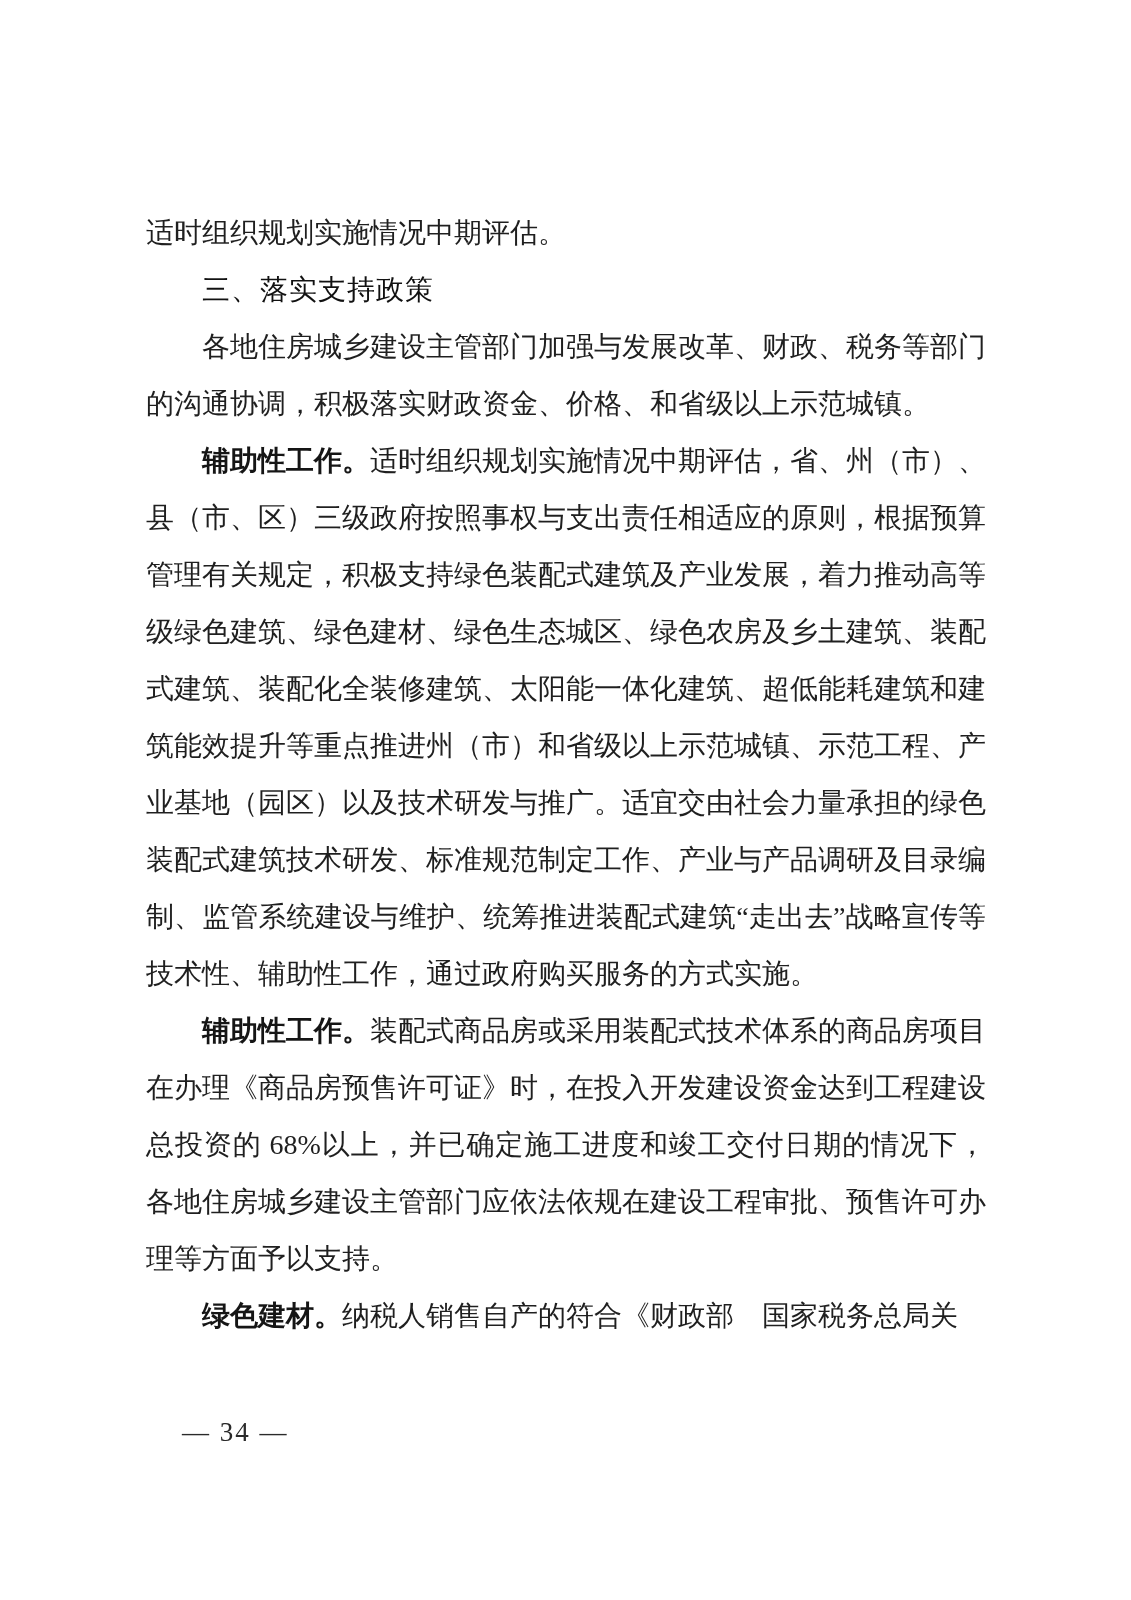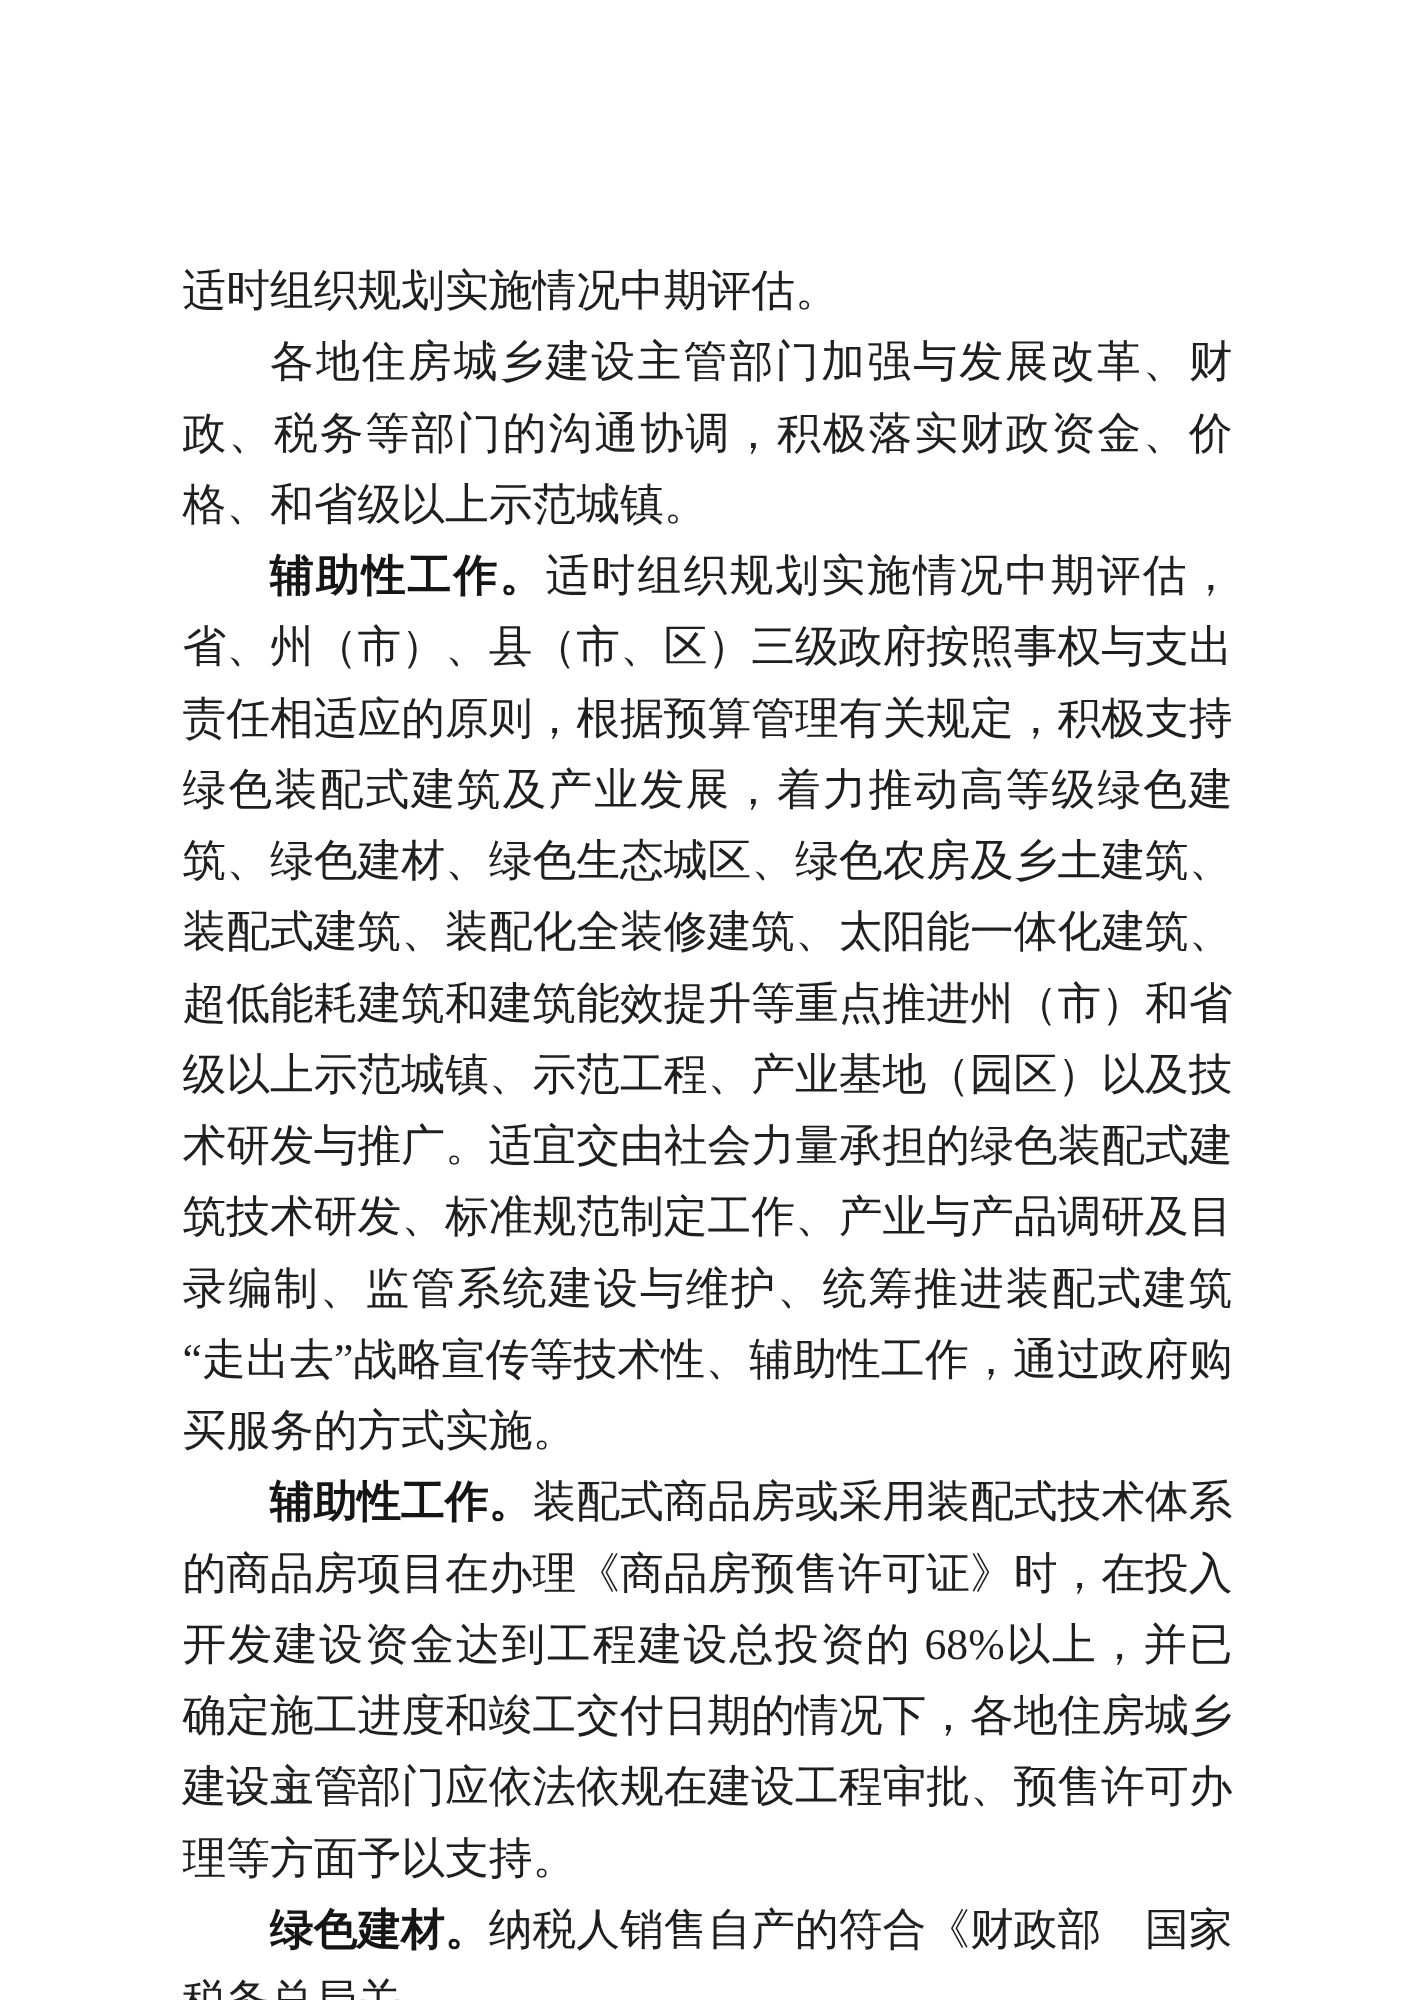--- a/index.html
+++ b/index.html
@@ -19,21 +19,21 @@
   .content {
     position: absolute;
     left: 146px;
     top: 204px;
     width: 840px;
   }
   .content p,
   .content h2 {
     margin: 0;
     padding: 0;
-    font-size: 35px;
+    font-size: 28px;
     line-height: 57px;
     font-weight: normal;
   }
   .body-para {
     text-indent: 2em;
     text-align: justify;
     text-justify: inter-ideograph;
   }
   .no-indent {
     text-indent: 0;
@@ -60,27 +60,28 @@
   }
 </style>
 </head>
 <body>
 
 <div class="page">
   <div class="content">
 
     <p class="body-para no-indent">适时组织规划实施情况中期评估。</p>
 
+    <h2 class="section-heading">三、落实支持政策</h2>
 
     <p class="body-para">各地住房城乡建设主管部门加强与发展改革、财政、税务等部门的沟通协调，积极落实财政资金、价格、和省级以上示范城镇。</p>
 
     <p class="body-para"><span class="para-lead">辅助性工作。</span><span>适时组织规划实施情况中期评估，省、州（市）、县（市、区）三级政府按照事权与支出责任相适应的原则，根据预算管理有关规定，积极支持绿色装配式建筑及产业发展，着力推动高等级绿色建筑、绿色建材、绿色生态城区、绿色农房及乡土建筑、装配式建筑、装配化全装修建筑、太阳能一体化建筑、超低能耗建筑和建筑能效提升等重点推进州（市）和省级以上示范城镇、示范工程、产业基地（园区）以及技术研发与推广。适宜交由社会力量承担的绿色装配式建筑技术研发、标准规范制定工作、产业与产品调研及目录编制、监管系统建设与维护、统筹推进装配式建筑“走出去”战略宣传等技术性、辅助性工作，通过政府购买服务的方式实施。</span></p>
 
     <p class="body-para"><span class="para-lead">辅助性工作。</span><span>装配式商品房或采用装配式技术体系的商品房项目在办理《商品房预售许可证》时，在投入开发建设资金达到工程建设总投资的 68%以上，并已确定施工进度和竣工交付日期的情况下，各地住房城乡建设主管部门应依法依规在建设工程审批、预售许可办理等方面予以支持。</span></p>
 
     <p class="body-para"><span class="para-lead">绿色建材。</span><span>纳税人销售自产的符合《财政部　国家税务总局关</span></p>
 
   </div>
 
   <div class="page-footer">
-    <span>— 31 —</span>
+    <span>— 34 —</span>
   </div>
 </div>
 
 </body></html>

